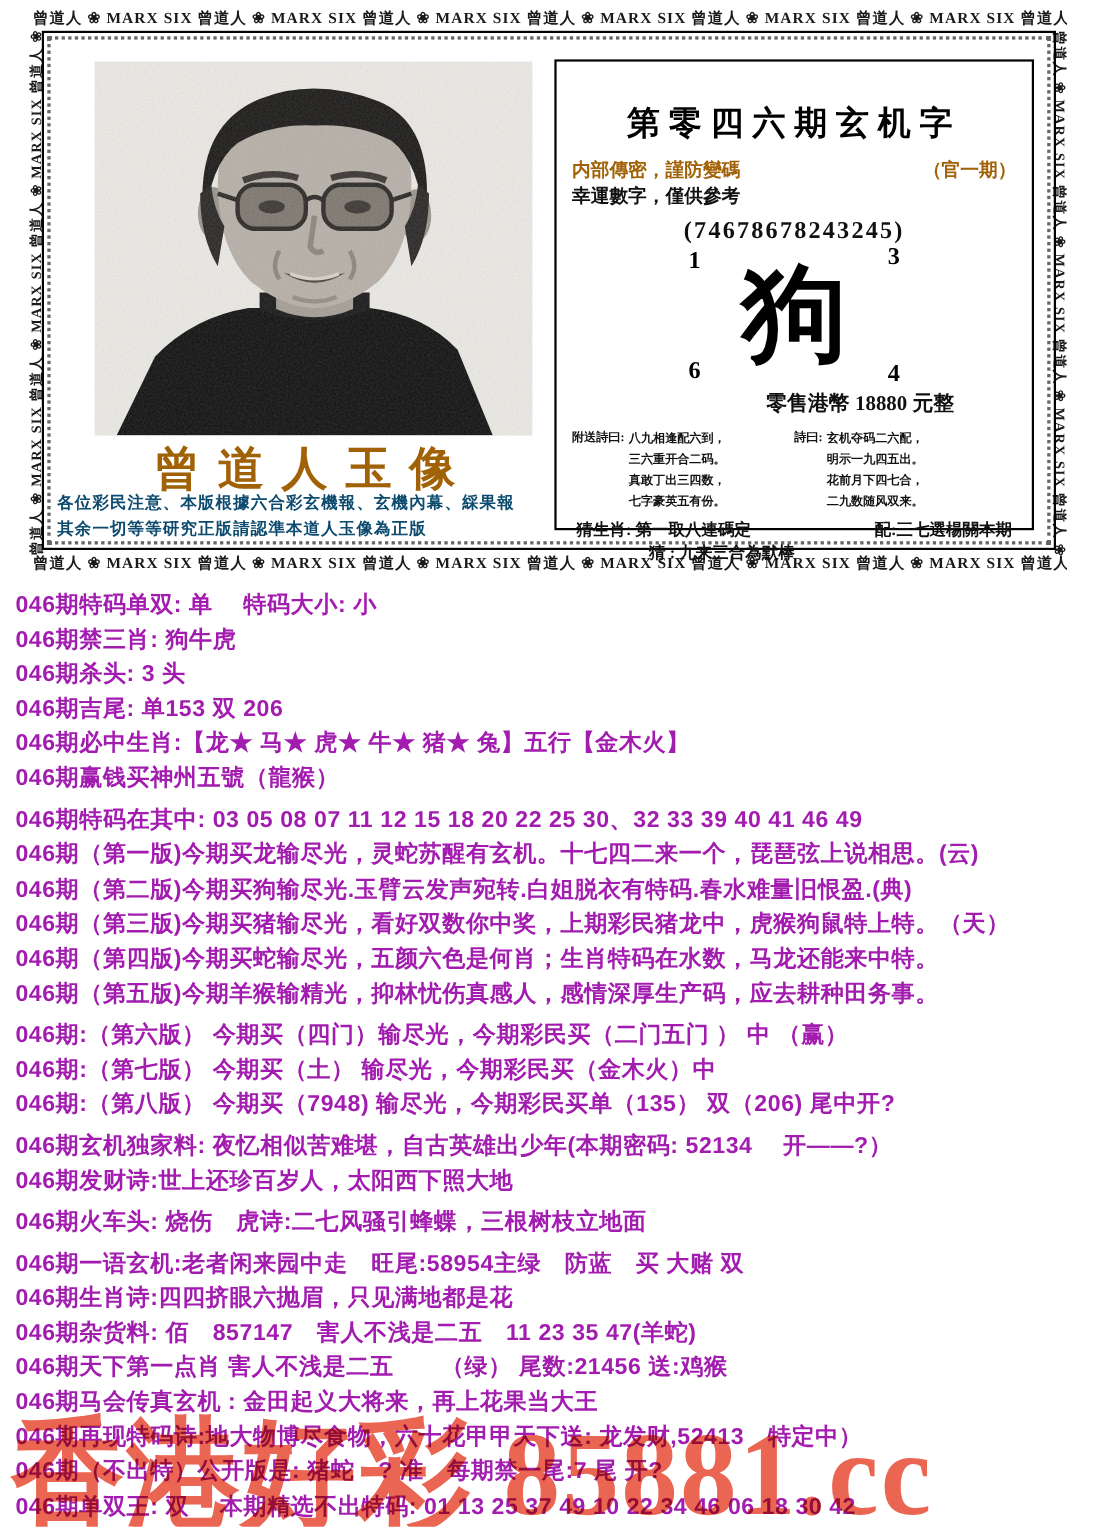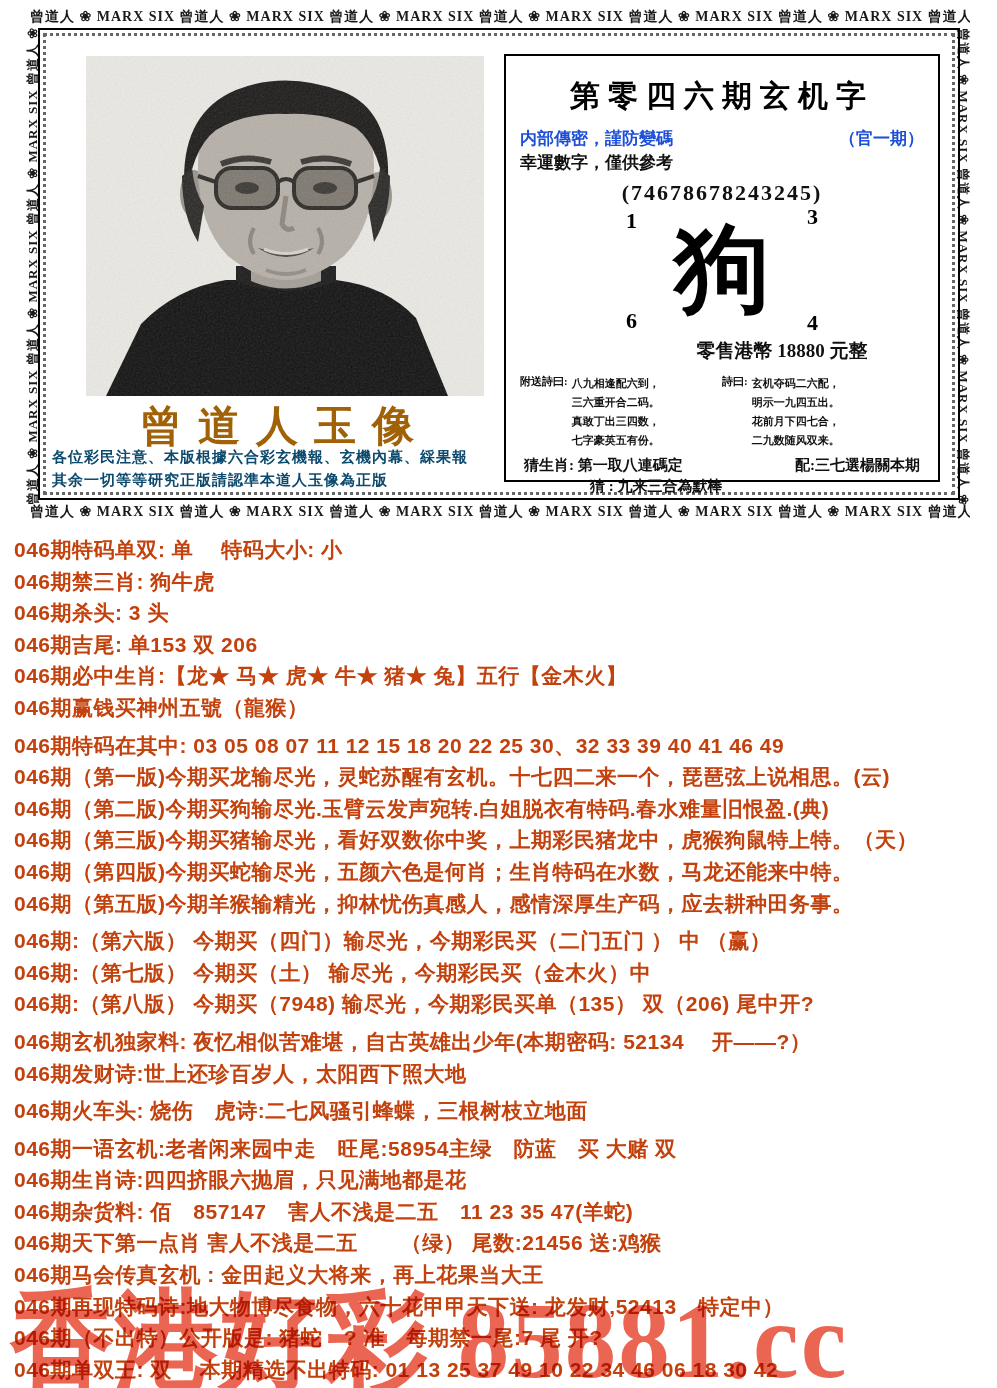--- a/index.html
+++ b/index.html
@@ -58,28 +58,28 @@
     font-size:15px; color:#0c4a6e; letter-spacing:1px;
     font-family:"Liberation Serif", serif; font-weight:bold;
   }
   #notice-1 { top:418px; }
   #notice-2 { top:441px; }
 
   
   #mystery-box {
     position:absolute; left:464px; top:24px; width:436px; height:428px;
     border:2px solid #000;
-    padding:6px 14px;
+    padding:22px 14px;
     font-family:"Liberation Serif", serif;
   }
   #mb-title {
     text-align:center; font-size:30px; font-weight:bold;
     letter-spacing:8px; margin-top:14px; color:#000;
   }
-  .mb-row { display:flex; justify-content:space-between; font-size:17px; font-weight:bold; margin-top:10px; color:#1d4ed8; }
+  .mb-row { display:flex; justify-content:space-between; font-size:17px; font-weight:bold; margin-top:10px; color:#a16207; }
   #mb-line2 { margin-top:1px; font-size:17px; font-weight:bold; }
   #mb-code { text-align:center; font-size:22px; font-weight:bold; letter-spacing:2px; margin-top:6px; }
   #mb-zodiac {
     position:relative; width:220px; height:120px; margin:4px auto 0;
   }
   #mb-zodiac .big-char {
     position:absolute; left:50%; top:50%; transform:translate(-50%,-50%);
     font-size:96px; font-weight:bold; line-height:1; color:#000;
     font-family:"Liberation Serif", serif;
   }
@@ -95,21 +95,21 @@
   .poem-lines div { line-height:19px; }
   #mb-guess-row { display:flex; justify-content:space-between; font-size:15px; font-weight:bold; margin-top:6px; padding:0 4px; }
   #mb-guess2 { font-size:15px; font-weight:bold; margin-top:2px; padding-left:70px; }
 
   
   #body-lines {
     position:absolute; left:14px; top:534px; width:975px;
   }
   .bline {
     font-size:21px; line-height:31.6px;
-    font-weight:bold; color:#c2410c;
+    font-weight:bold; color:#a21caf;
     white-space:nowrap; overflow:hidden;
     letter-spacing:0.5px;
   }
   .bline.gap-before { margin-top:6px; }
 
   
   #watermark {
     position:absolute; left:10px; top:1272px; width:985px;
     font-size:103px; font-weight:bold;
     color:#e8503a; opacity:0.88;

